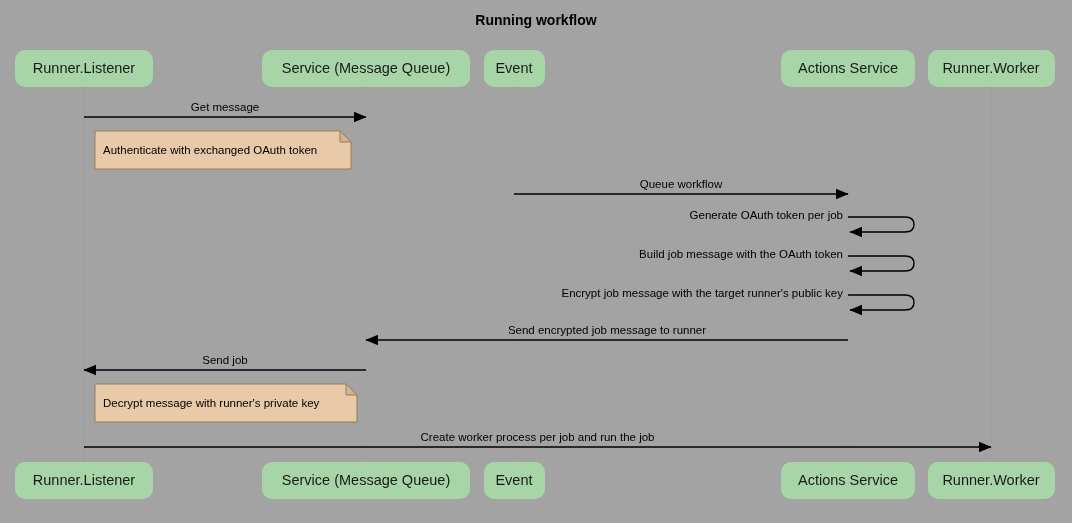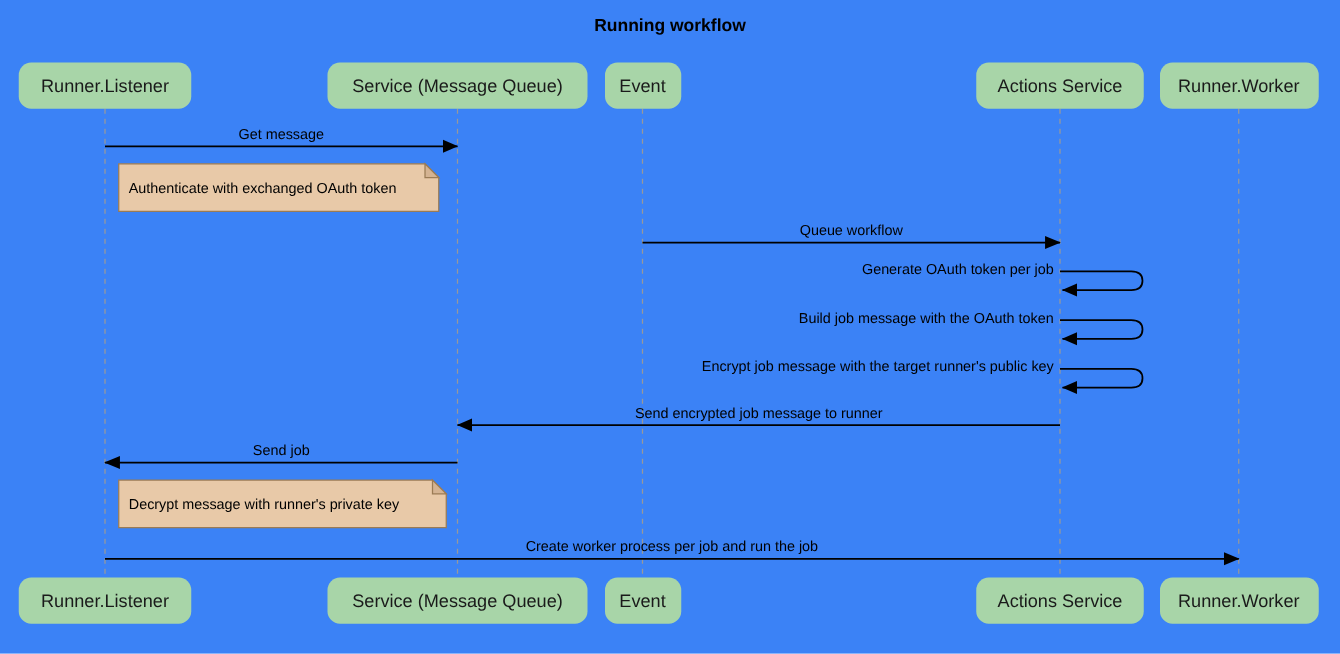--- a/index.html
+++ b/index.html
@@ -7,21 +7,21 @@
     padding: 0;
     background: #ffffff;
   }
   body {
     font-family: "Liberation Sans", sans-serif;
   }
   #stage {
     position: relative;
     width: 1072px;
     height: 523px;
-    background: #3b82f6;
+    background: #a3a3a3;
     overflow: hidden;
   }
   #diagram-svg {
     position: absolute;
     left: 0;
     top: 0;
     width: 1072px;
     height: 523px;
     display: block;
   }

